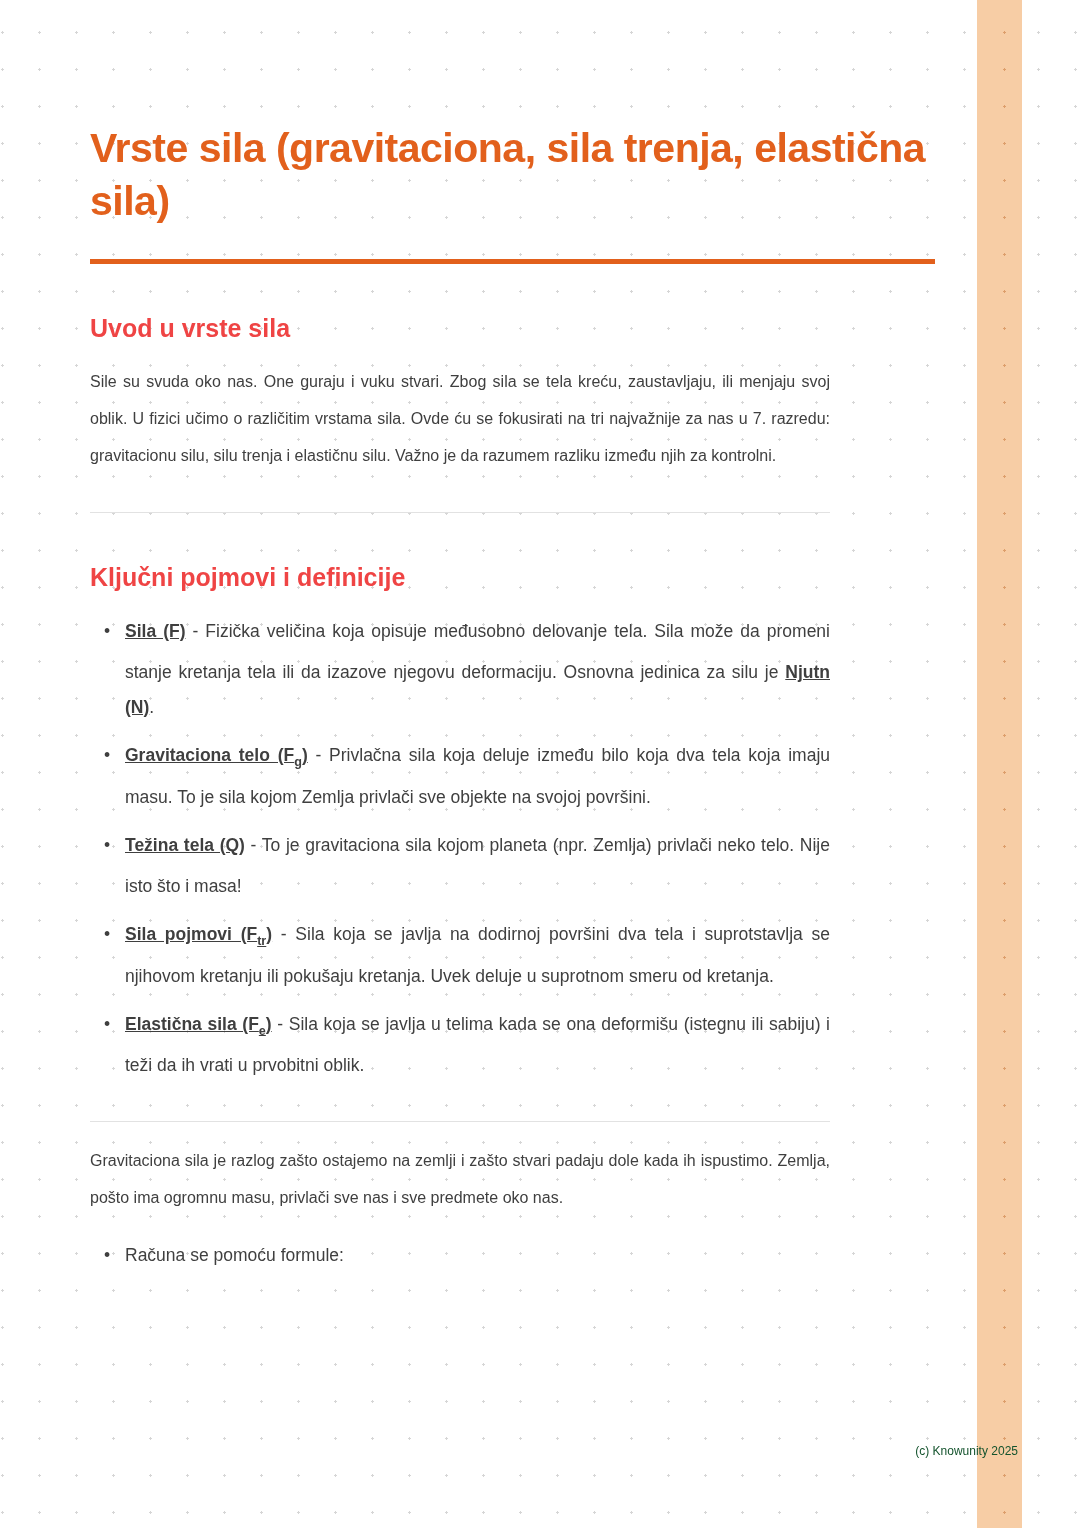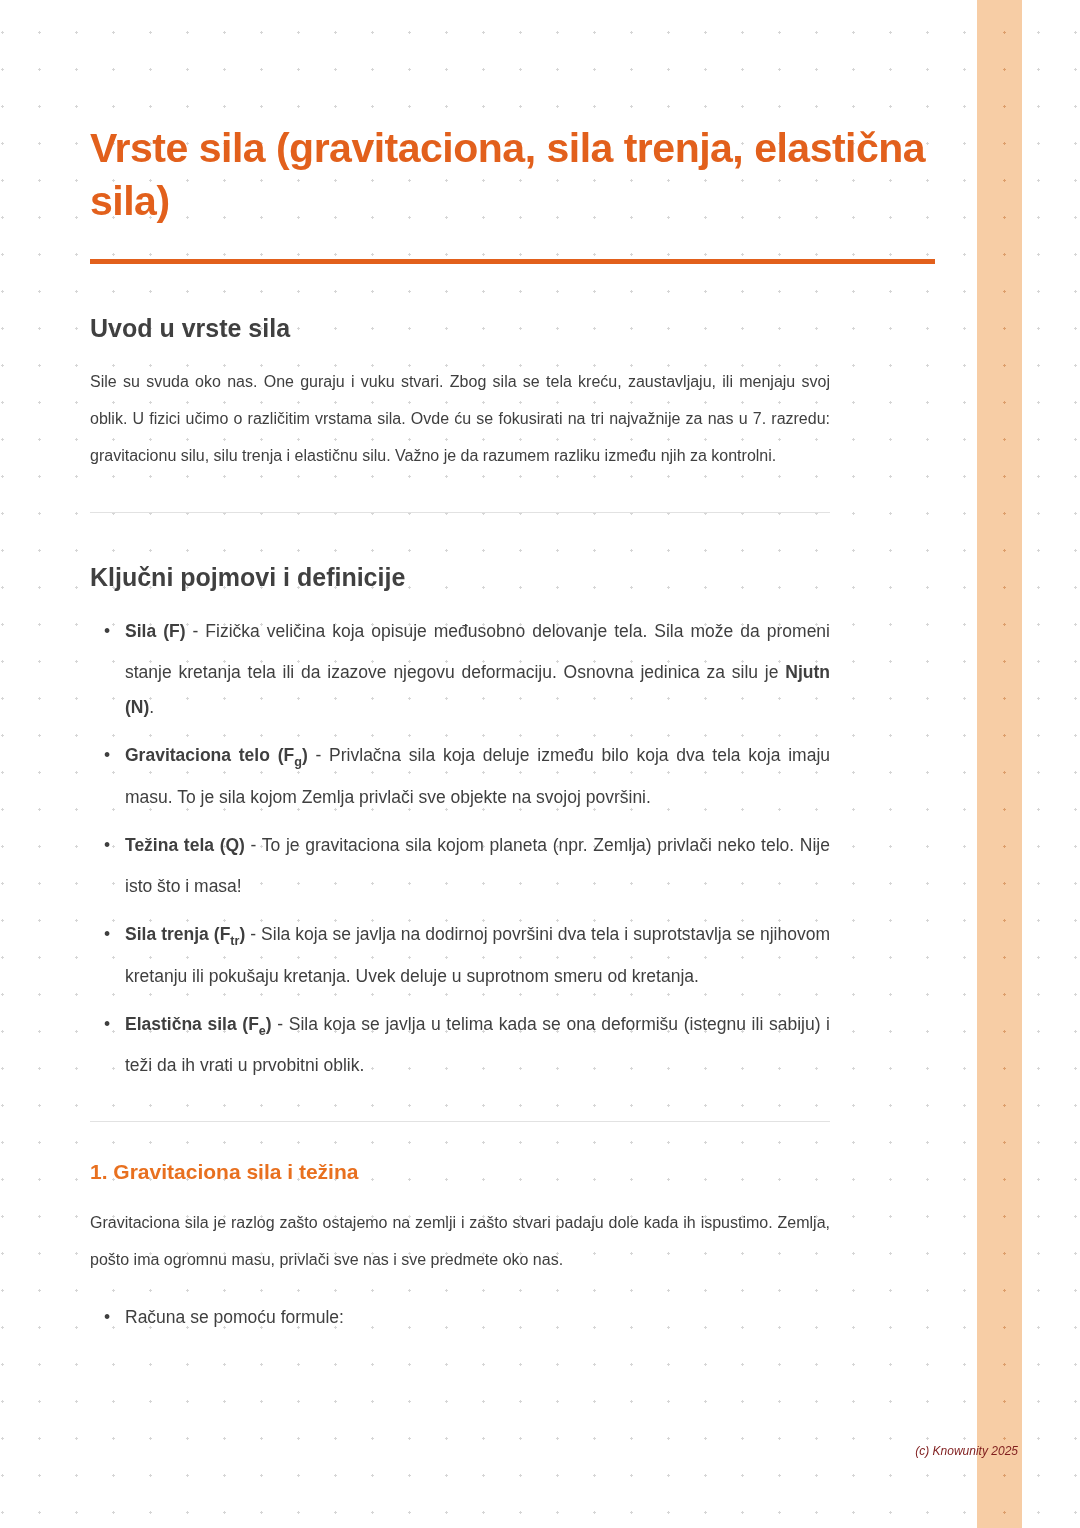--- a/index.html
+++ b/index.html
@@ -43,21 +43,21 @@
   .title-rule {
     height: 5px;
     background: #e2601c;
     margin-top: 30px;
     width: 845px;
     border: none;
   }
   .section-heading {
     font-size: 25px;
     font-weight: bold;
-    color: #404040;
+    color: #ef4444;
     margin-top: 50px;
   }
   .sub-heading {
     font-size: 21px;
     font-weight: bold;
     color: #e8701f;
     margin-top: 38px;
   }
   .body-text {
     margin-top: 20px;
@@ -85,29 +85,28 @@
     text-align: justify;
     margin-bottom: 13px;
   }
   ul.term-list li::before {
     content: "\2022";
     position: absolute;
     left: -21px;
     top: 0;
     color: #3f3f3f;
   }
-  .b { font-weight: bold; }
+  .b { font-weight: bold; text-decoration: underline; }
   sub.b { font-size: 0.72em; font-weight: bold; }
   .footer-credit {
     position: absolute;
     right: 62px;
     bottom: 70px;
     font-size: 12px;
-    color: #7f1d1d;
-    font-style: italic;
+    color: #14532d;
   }
 </style>
 </head>
 <body>
 
 <div class="side-strip"></div>
 
 <div class="content">
 
   <h1 class="page-title">Vrste sila (gravitaciona, sila trenja, elastična sila)</h1>
@@ -116,27 +115,26 @@
   <h2 class="section-heading">Uvod u vrste sila</h2>
   <p class="body-text">Sile su svuda oko nas. One guraju i vuku stvari. Zbog sila se tela kreću, zaustavljaju, ili menjaju svoj oblik. U fizici učimo o različitim vrstama sila. Ovde ću se fokusirati na tri najvažnije za nas u 7. razredu: gravitacionu silu, silu trenja i elastičnu silu. Važno je da razumem razliku između njih za kontrolni.</p>
 
   <hr class="divider">
 
   <h2 class="section-heading">Ključni pojmovi i definicije</h2>
   <ul class="term-list">
     <li><span class="b">Sila (F)</span><sub class="b"></sub><span class="b"></span><span> - Fizička veličina koja opisuje međusobno delovanje tela. Sila može da promeni stanje kretanja tela ili da izazove njegovu deformaciju. Osnovna jedinica za silu je </span><span class="b">Njutn (N)</span><span>.</span></li>
     <li><span class="b">Gravitaciona telo (F</span><sub class="b">g</sub><span class="b">)</span><span> - Privlačna sila koja deluje između bilo koja dva tela koja imaju masu. To je sila kojom Zemlja privlači sve objekte na svojoj površini.</span><span class="b"></span><span></span></li>
     <li><span class="b">Težina tela (Q)</span><sub class="b"></sub><span class="b"></span><span> - To je gravitaciona sila kojom planeta (npr. Zemlja) privlači neko telo. Nije isto što i masa!</span><span class="b"></span><span></span></li>
-    <li><span class="b">Sila trenja (F</span><sub class="b">tr</sub><span class="b">)</span><span> - Sila koja se javlja na dodirnoj površini dva tela i suprotstavlja se njihovom kretanju ili pokušaju kretanja. Uvek deluje u suprotnom smeru od kretanja.</span><span class="b"></span><span></span></li>
+    <li><span class="b">Sila pojmovi (F</span><sub class="b">tr</sub><span class="b">)</span><span> - Sila koja se javlja na dodirnoj površini dva tela i suprotstavlja se njihovom kretanju ili pokušaju kretanja. Uvek deluje u suprotnom smeru od kretanja.</span><span class="b"></span><span></span></li>
     <li><span class="b">Elastična sila (F</span><sub class="b">e</sub><span class="b">)</span><span> - Sila koja se javlja u telima kada se ona deformišu (istegnu ili sabiju) i teži da ih vrati u prvobitni oblik.</span><span class="b"></span><span></span></li>
   </ul>
 
   <hr class="divider">
 
-  <h3 class="sub-heading">1. Gravitaciona sila i težina</h3>
   <p class="body-text">Gravitaciona sila je razlog zašto ostajemo na zemlji i zašto stvari padaju dole kada ih ispustimo. Zemlja, pošto ima ogromnu masu, privlači sve nas i sve predmete oko nas.</p>
 
   <ul class="term-list">
     <li><span class="b"></span><sub class="b"></sub><span class="b"></span><span>Računa se pomoću formule:</span><span class="b"></span><span></span></li>
   </ul>
 
 </div>
 
 <div class="footer-credit">(c) Knowunity 2025</div>
 

